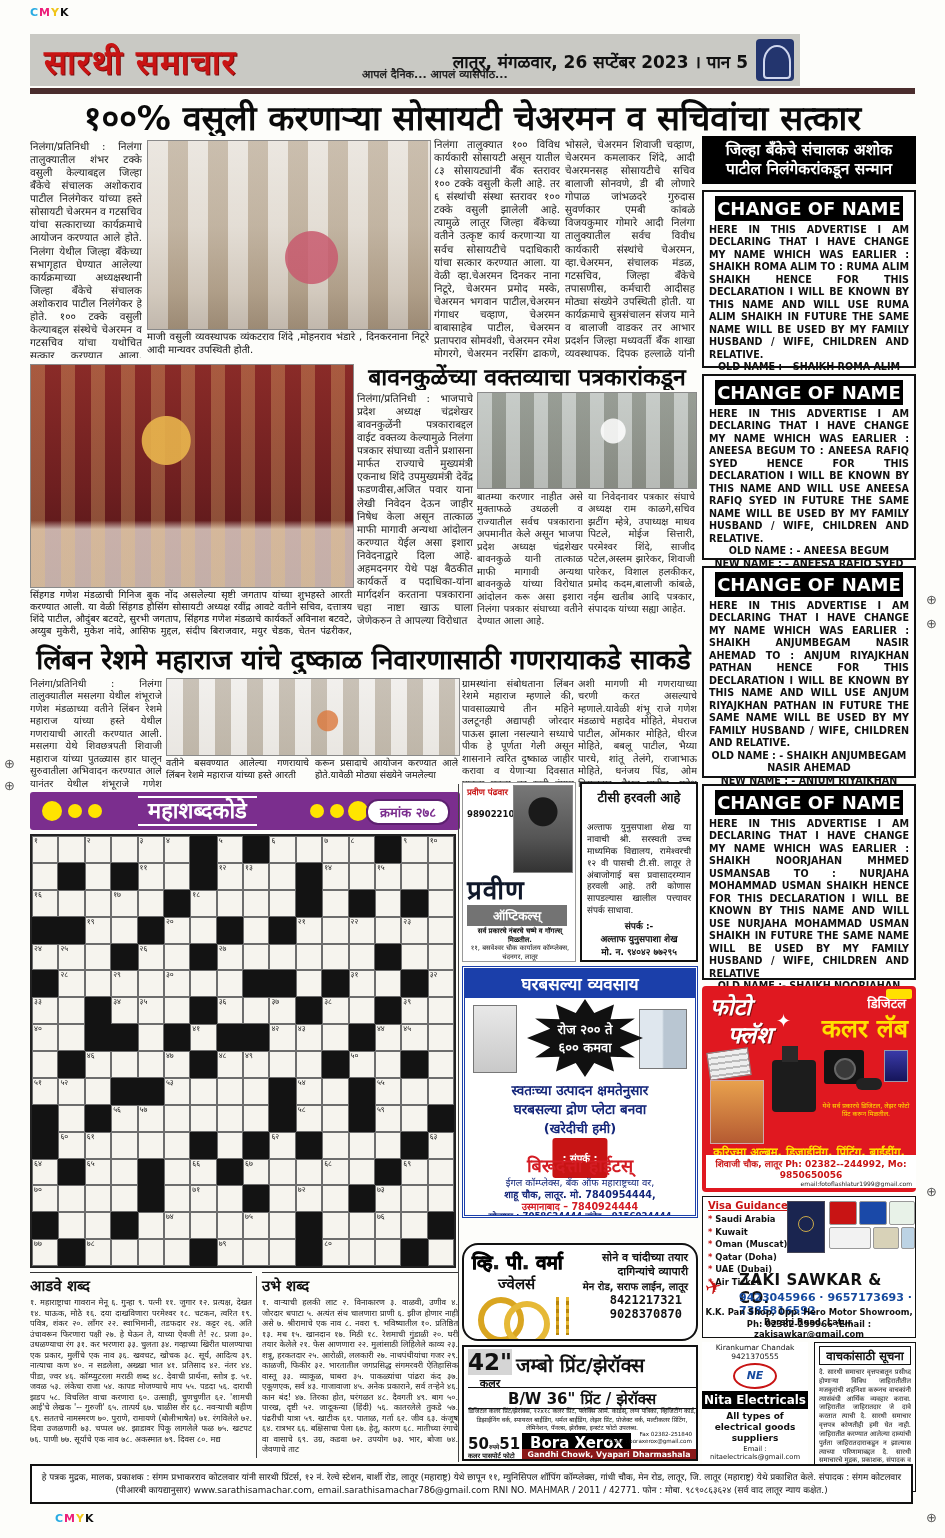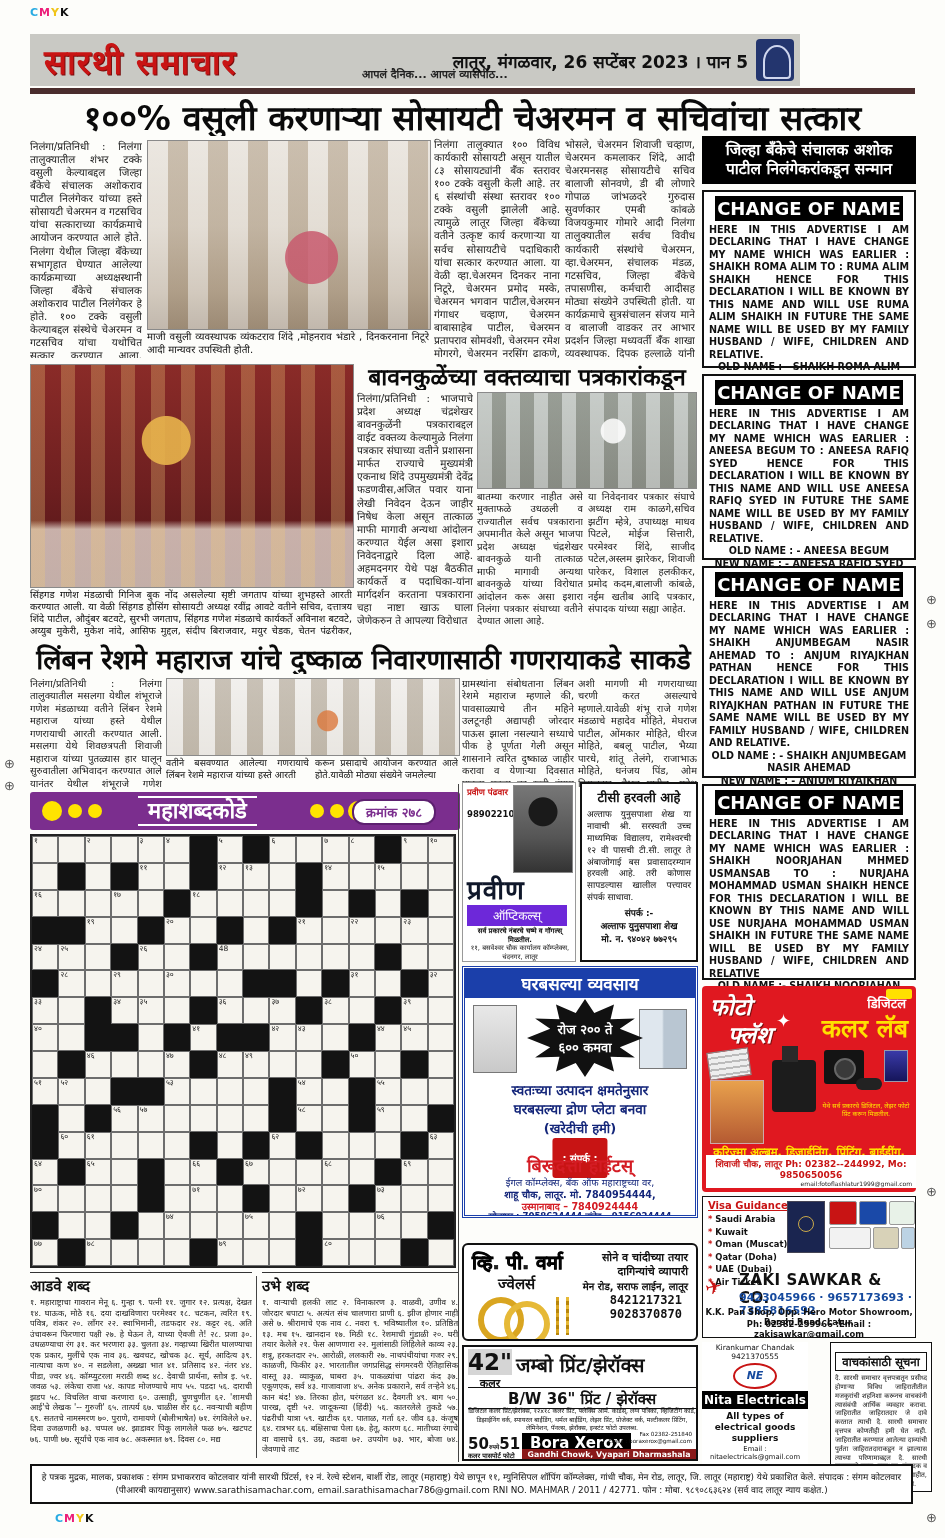--- a/index.html
+++ b/index.html
@@ -25,46 +25,46 @@
   .contitle{background:#000;color:#fff;font-weight:bold;text-align:center;font-size:18px;padding:2px 0;margin:1px 6px 3px 6px;}
   .conbody{font-size:9.6px;font-weight:bold;line-height:1.3;text-align:justify;}
   .conline{font-size:9.6px;font-weight:bold;text-align:center;line-height:1.3;}
   #honor-banner{left:702px;top:136px;width:214px;height:48px;background:#000;color:#fff;font-weight:bold;
      font-size:15.5px;text-align:center;display:flex;align-items:center;justify-content:center;padding:0 6px;box-sizing:border-box;line-height:1.25;}
   
   #cw-banner{left:30px;top:792px;width:430px;height:38px;background:#7b2e8e;border-radius:3px;}
   .dot{position:absolute;background:#ffe400;border-radius:50%;}
   #cw-title{position:absolute;left:108px;top:4px;font-size:22px;font-weight:bold;color:#fff;
      border-top:2px solid #fff;border-bottom:2px solid #fff;padding:0 10px;line-height:1.2;}
-  #cw-pill{position:absolute;right:24px;top:7px;background:#fff;color:#7b2e8e;font-weight:bold;font-size:13px;
+  #cw-pill{position:absolute;right:10px;top:7px;background:#fff;color:#7b2e8e;font-weight:bold;font-size:13px;
      border-radius:12px;padding:2px 12px;border:2px solid #5d2070;}
   #cw-grid{left:30px;top:834px;width:426px;height:434px;display:grid;
      grid-template-columns:repeat(16,1fr);grid-template-rows:repeat(16,1fr);
      border:2px solid #222;background:#fff;box-sizing:border-box;}
   .cw-cell{border:1px solid #6d6d6d;position:relative;background:#f6f4ee;}
   .cw-cell.black{background:#131313;border-color:#131313;}
   .cw-num{position:absolute;top:0;left:1px;font-size:7.5px;color:#222;line-height:1;}
   
   .clue-h{font-size:15px;font-weight:bold;color:#111;margin-bottom:2px;}
   .clue-b{font-size:8.1px;line-height:1.3;text-align:justify;overflow:hidden;color:#1a1a1a;}
   
   .adbox{box-sizing:border-box;overflow:hidden;background:#fff;}
   #ad-tc{border:2px solid #111;padding:4px 5px;}
   #ad-ghar{border:3px double #1b3faa;}
   #ghar-title{background:#1b3faa;color:#fff;font-weight:bold;font-size:17px;text-align:center;padding:3px 0;}
   .star{clip-path:polygon(50% 0%,58% 18%,75% 7%,72% 26%,93% 25%,80% 38%,100% 50%,80% 62%,93% 75%,72% 74%,75% 93%,58% 82%,50% 100%,42% 82%,25% 93%,28% 74%,7% 75%,20% 62%,0% 50%,20% 38%,7% 25%,28% 26%,25% 7%,42% 18%);
      background:#111;color:#fff;display:flex;flex-direction:column;align-items:center;justify-content:center;font-weight:bold;}
-  #ad-verma{border:2px solid #111;border-radius:6px;}
+  #ad-verma{border:2px solid #111;border-radius:16px;}
   #ad-bora{border:2px solid #111;}
   #ad-foto{background:#e01820;border-radius:4px;}
   #ad-zaki{border:1.5px solid #111;}
   .chip{position:absolute;border:1px solid #999;border-radius:2px;}
   #ad-nita{text-align:center;}
   .blackband{background:#000;color:#fff;font-weight:bold;}
-  #notice-box{border:1.5px solid #111;padding:9px 4px;box-sizing:border-box;margin-left:16px;}
+  #notice-box{border:1.5px solid #111;padding:3px 4px;box-sizing:border-box;}
   #notice-title{border:1.5px solid #111;font-weight:bold;font-size:11.5px;text-align:center;padding:1px 0;margin-bottom:3px;}
   
   #footer{left:30px;top:1464px;width:883px;height:40px;border:2px solid #111;box-sizing:border-box;
      display:flex;flex-direction:column;align-items:center;justify-content:center;background:#fff;}
   #footer div{font-size:8.8px;line-height:1.45;text-align:center;color:#111;}
   .cmyk{font-size:11px;font-weight:bold;letter-spacing:1px;}
   .cmyk .c{color:#29abe2}.cmyk .m{color:#ec1e79}.cmyk .y{color:#f0c419}.cmyk .k{color:#111}
   .reg{color:#555;font-size:13px;}
 </style>
 </head>
@@ -287,21 +287,21 @@
         <span class="cw-num">२५</span>
       </div>
       <div class="cw-cell"></div>
       <div class="cw-cell black"></div>
       <div class="cw-cell">
         <span class="cw-num">२६</span>
       </div>
       <div class="cw-cell"></div>
       <div class="cw-cell black"></div>
       <div class="cw-cell">
-        <span class="cw-num">48</span>
+        <span class="cw-num">२७</span>
       </div>
       <div class="cw-cell"></div>
       <div class="cw-cell"></div>
       <div class="cw-cell"></div>
       <div class="cw-cell"></div>
       <div class="cw-cell"></div>
       <div class="cw-cell black"></div>
       <div class="cw-cell"></div>
       <div class="cw-cell"></div>
       <div class="cw-cell black"></div>
@@ -590,27 +590,27 @@
 
   <div class="abs vline" style="left:458px;top:784px;height:678px;"></div>
 
   <div class="abs adbox" style="left:462px;top:782px;width:114px;height:180px;border:1px solid #999;">
     <div style="position:absolute;left:4px;top:3px;font-size:8.5px;font-weight:bold;color:#c81414;">प्रवीण पंढवार</div>
     <div style="position:absolute;left:4px;top:26px;font-size:8.5px;font-weight:bold;">9890221069</div>
     <div style="position:absolute;right:2px;top:2px;width:58px;height:86px;background:
         radial-gradient(circle at 50% 30%, #1a1a1a 0 14px, transparent 15px),
         linear-gradient(180deg,#777 0%,#555 60%,#333 100%);border:1px solid #888;"></div>
     <div style="position:absolute;left:4px;top:88px;font-size:26px;font-weight:bold;color:#0f172a;letter-spacing:1px;">प्रवीण</div>
-    <div style="position:absolute;left:4px;top:122px;width:100px;background:#6d28d9;color:#fff;font-size:12px;font-weight:normal;text-align:center;padding:2px 0;">ऑप्टिकल्स्</div>
+    <div style="position:absolute;left:4px;top:122px;width:100px;background:#737373;color:#fff;font-size:12px;font-weight:bold;text-align:center;padding:2px 0;">ऑप्टिकल्स्</div>
     <div style="position:absolute;left:3px;top:143px;width:108px;font-size:6.8px;text-align:center;font-weight:bold;">सर्व प्रकारचे नंबरचे चष्मे व गॉगल्स् मिळतील.</div>
     <div style="position:absolute;left:3px;top:160px;width:108px;font-size:6.8px;text-align:center;">११, बसवेश्वर चौक कार्यालय कॉम्प्लेक्स, चंदनगर, लातूर</div>
   </div>
 
   <div class="abs adbox" id="ad-tc" style="left:580px;top:782px;width:118px;height:180px;">
-    <div style="font-size:13px;font-weight:bold;text-align:center;margin-bottom:3px;">टीसी हरवली आहे</div>
+    <div style="font-size:13px;font-weight:bold;text-align:center;margin-bottom:16px;">टीसी हरवली आहे</div>
     <div style="font-size:8.8px;line-height:1.35;text-align:justify;">अल्ताफ युनुसपाशा शेख या नावाची श्री. सरस्वती उच्च माध्यमिक विद्यालय, रामेश्वरची १२ वी पासची टी.सी. लातूर ते अंबाजोगाई बस प्रवासादरम्यान हरवली आहे. तरी कोणास सापडल्यास खालील पत्त्यावर संपर्क साधावा.</div>
     <div style="font-size:9px;font-weight:bold;text-align:center;margin-top:2px;">संपर्क :-</div>
     <div style="font-size:9px;font-weight:bold;text-align:center;">अल्ताफ युनुसपाशा शेख</div>
     <div style="font-size:9px;font-weight:bold;text-align:center;">मो. न. ९४०४२ ७७२९५</div>
   </div>
 
   <div class="abs adbox" id="ad-ghar" style="left:462px;top:966px;width:236px;height:252px;">
     <div id="ghar-title">घरबसल्या व्यवसाय</div>
     <div style="position:absolute;left:8px;top:36px;width:42px;height:66px;border:1px solid #777;background:linear-gradient(180deg,#e8e8e8,#c9c9c9);"></div>
     <div style="position:absolute;right:8px;top:40px;width:46px;height:58px;border:1px solid #777;background:linear-gradient(90deg,#dfe7ee 0 48%,#b9c6d2 52% 100%);"></div>

